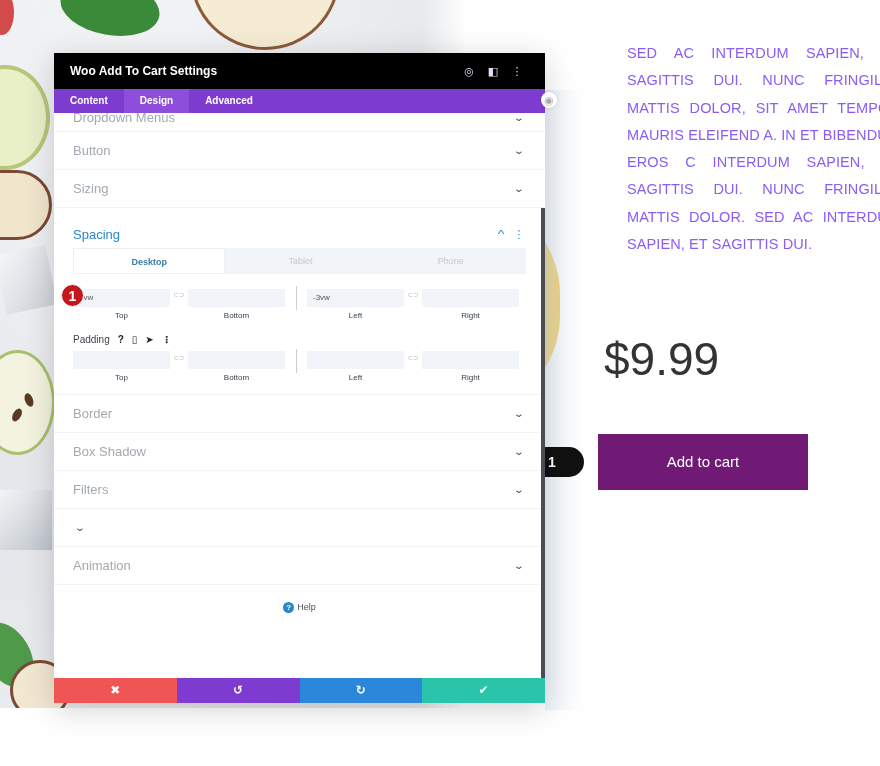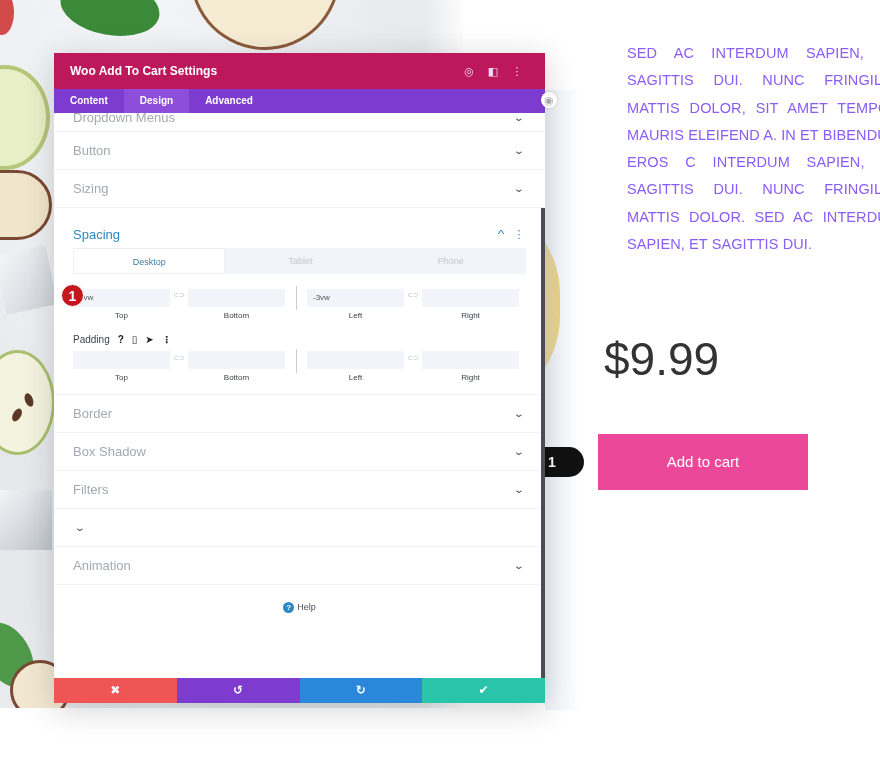--- a/index.html
+++ b/index.html
@@ -26,41 +26,41 @@
   .photo .fade { position: absolute; right: 0; top: 0; width: 40px; height: 100%; background: linear-gradient(90deg, transparent, rgba(255,255,255,.9)); }
 
   
   .yellow-arc { position: absolute; left: 470px; top: 200px; width: 90px; height: 210px; border-radius: 0 100px 100px 0 / 0 105px 105px 0; background: #f3c443; }
   .qty-pill { position: absolute; left: 520px; top: 447px; width: 64px; height: 30px; background: #111; border-radius: 0 15px 15px 0; color: #fff; font-size: 14px; font-weight: bold; padding-left: 28px; line-height: 30px; }
   .side-fade { position: absolute; left: 545px; top: 90px; width: 40px; height: 620px; background: linear-gradient(90deg, rgba(225,235,245,.6), rgba(255,255,255,0)); }
   .globe-btn { position: absolute; left: 541px; top: 92px; width: 16px; height: 16px; border-radius: 50%; background: #fff; box-shadow: 0 0 3px rgba(0,0,0,.15); color: #aaa; font-size: 11px; text-align: center; line-height: 16px; }
 
   
   .modal { position: absolute; left: 54px; top: 53px; width: 491px; height: 650px; background: #fff; box-shadow: 0 6px 30px rgba(0,0,0,.18); }
-  .modal-header { height: 36px; background: #be185d; display: flex; align-items: center; padding: 0 16px; color: #fff; }
+  .modal-header { height: 36px; background: #000000; display: flex; align-items: center; padding: 0 16px; color: #fff; }
   .modal-title { font-size: 12px; font-weight: bold; flex: 1; }
   .hdr-icon { width: 24px; text-align: center; font-size: 11px; color: #e9dcf7; }
   .tabs { height: 24px; background: #7e3bd0; display: flex; }
   .tab { color: #fff; font-size: 10px; font-weight: bold; padding: 0 16px; line-height: 24px; }
   .tab.active { background: #8d4fdb; }
   .modal-body { position: relative; height: 565px; overflow: hidden; }
   .toggle { height: 38px; border-bottom: 1px solid #f1f3f5; display: flex; align-items: center; padding: 0 19px; gap: 38px; }
   .toggle-title { flex: 1; color: #a3a9b1; font-size: 13px; }
   .chev { color: #4a4f58; font-size: 10px; width: 14px; text-align: center; transform: scaleX(1.4); }
   .toggle.first { height: 29px; margin-top: -10px; padding-top: 0; }
   .spacing { padding: 12px 19px 12px; border-bottom: 1px solid #f1f3f5; }
   .spacing-head { display: flex; align-items: center; height: 28px; }
   .spacing-title { flex: 1; color: #2b87c5; font-size: 13px; }
   .chev-up { color: #2b87c5; font-size: 10px; transform: scaleX(1.4); width: 14px; text-align: center; }
   .kebab { color: #2b87c5; font-size: 11px; width: 14px; text-align: center; margin-left: 4px; }
   .lbl { font-size: 10px; color: #3c434a; margin: 6px 0 4px; display: flex; align-items: center; gap: 8px; }
   .lbl .mini { font-size: 10px; font-weight: bold; color: #222; }
   .devices { display: flex; height: 26px; background: #f1f4f8; margin-bottom: 12px; }
   .device { flex: 1; text-align: center; font-size: 9px; line-height: 26px; color: #c3c9cf; }
-  .device.active { background: #fff; color: #3d7ea6; font-weight: normal; border: 1px solid #eef1f4; }
+  .device.active { background: #fff; color: #3d7ea6; font-weight: bold; border: 1px solid #eef1f4; }
   .row { display: flex; align-items: flex-start; position: relative; }
   .pair { display: flex; align-items: flex-start; }
   .field { width: 97px; }
   .field input { width: 97px; height: 18px; border: none; background: #f1f4f8; font-size: 8px; color: #555; padding: 0 6px; font-family: "Liberation Sans", sans-serif; }
   .field .cap { font-size: 8px; color: #3c434a; text-align: center; margin-top: 4px; }
   .link { width: 18px; text-align: center; font-size: 7px; color: #b8bec5; line-height: 18px; }
   .divider { width: 1px; height: 24px; background: #c9ced3; margin: 0 10px 0 11px; }
   .badge { position: absolute; left: -12px; top: -2px; width: 23px; height: 23px; border-radius: 50%; background: #c4161c; color: #fff; font-size: 14px; font-weight: bold; text-align: center; line-height: 23px; border: 1px solid #fff; }
   .help { text-align: center; padding-top: 17px; font-size: 9px; color: #4a4f58; }
   .help-icon { display: inline-block; width: 11px; height: 11px; border-radius: 50%; background: #2b87c5; color: #fff; font-size: 8px; line-height: 11px; font-weight: bold; margin-right: 3px; }
@@ -68,21 +68,21 @@
   .fbtn { flex: 1; text-align: center; line-height: 25px; color: #fff; font-size: 12px; font-weight: bold; }
   .f-cancel { background: #ef5555; }
   .f-undo { background: #7e3bd0; }
   .f-redo { background: #2b87da; }
   .f-save { background: #29c4a9; }
   .scrollbar { position: absolute; right: 0; top: 95px; width: 4px; height: 470px; background: #4a4d55; }
 
   
   .desc { position: absolute; left: 627px; top: 40px; width: 273px; font-size: 14.5px; line-height: 27.3px; color: #8b5cf6; text-align: justify; letter-spacing: 0.1px; }
   .price { position: absolute; left: 604px; top: 332px; font-size: 46px; color: #333; font-weight: 300; letter-spacing: 0px; }
-  .cart-btn { position: absolute; left: 598px; top: 434px; width: 210px; height: 56px; background: #ec4899; color: #fff; font-size: 15px; text-align: center; line-height: 56px; border: none; font-family: "Liberation Sans", sans-serif; }
+  .cart-btn { position: absolute; left: 598px; top: 434px; width: 210px; height: 56px; background: #701a75; color: #fff; font-size: 15px; text-align: center; line-height: 56px; border: none; font-family: "Liberation Sans", sans-serif; }
 </style>
 </head>
 <body>
 
 <div class="stage">
 
   <div class="photo">
     <div class="marble"></div>
     <div class="red1"></div>
     <div class="leaf1"></div>

